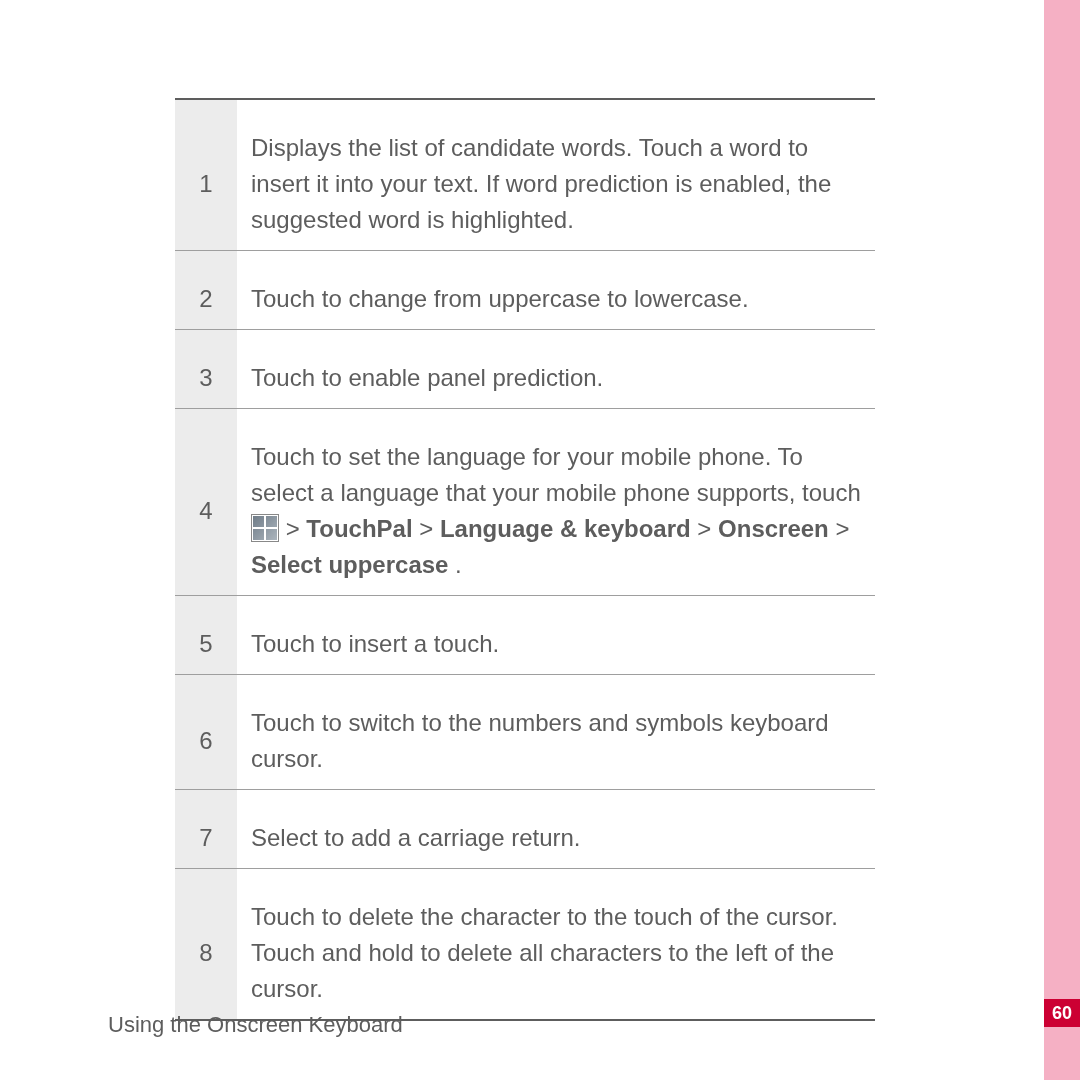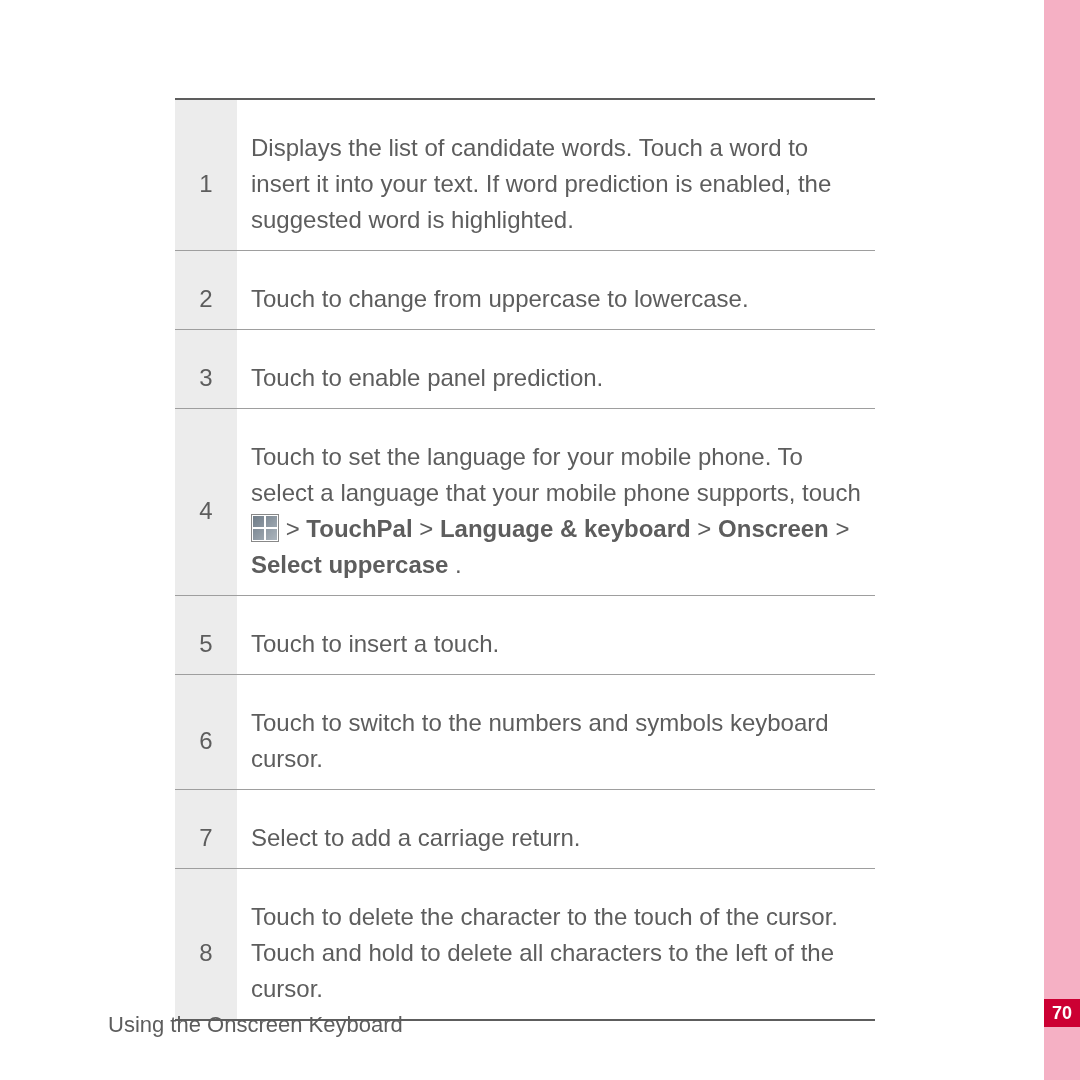--- a/index.html
+++ b/index.html
@@ -93,21 +93,21 @@
     bottom: 42px;
     font-size: 22px;
     color: #5d5d5d;
     margin-left: 20px;
   }
 </style>
 </head>
 <body>
 
 <div class="side-strip"></div>
-<div class="page-badge">70</div>
+<div class="page-badge">60</div>
 
 <div class="content">
   <table class="ref">
     <tbody>
         <tr>
       <td class="num">1</td>
       <td>Displays the list of candidate words. Touch a word to insert it into your text. If word prediction is enabled, the suggested word is highlighted.</td>
     </tr>
     <tr>
       <td class="num">2</td>

